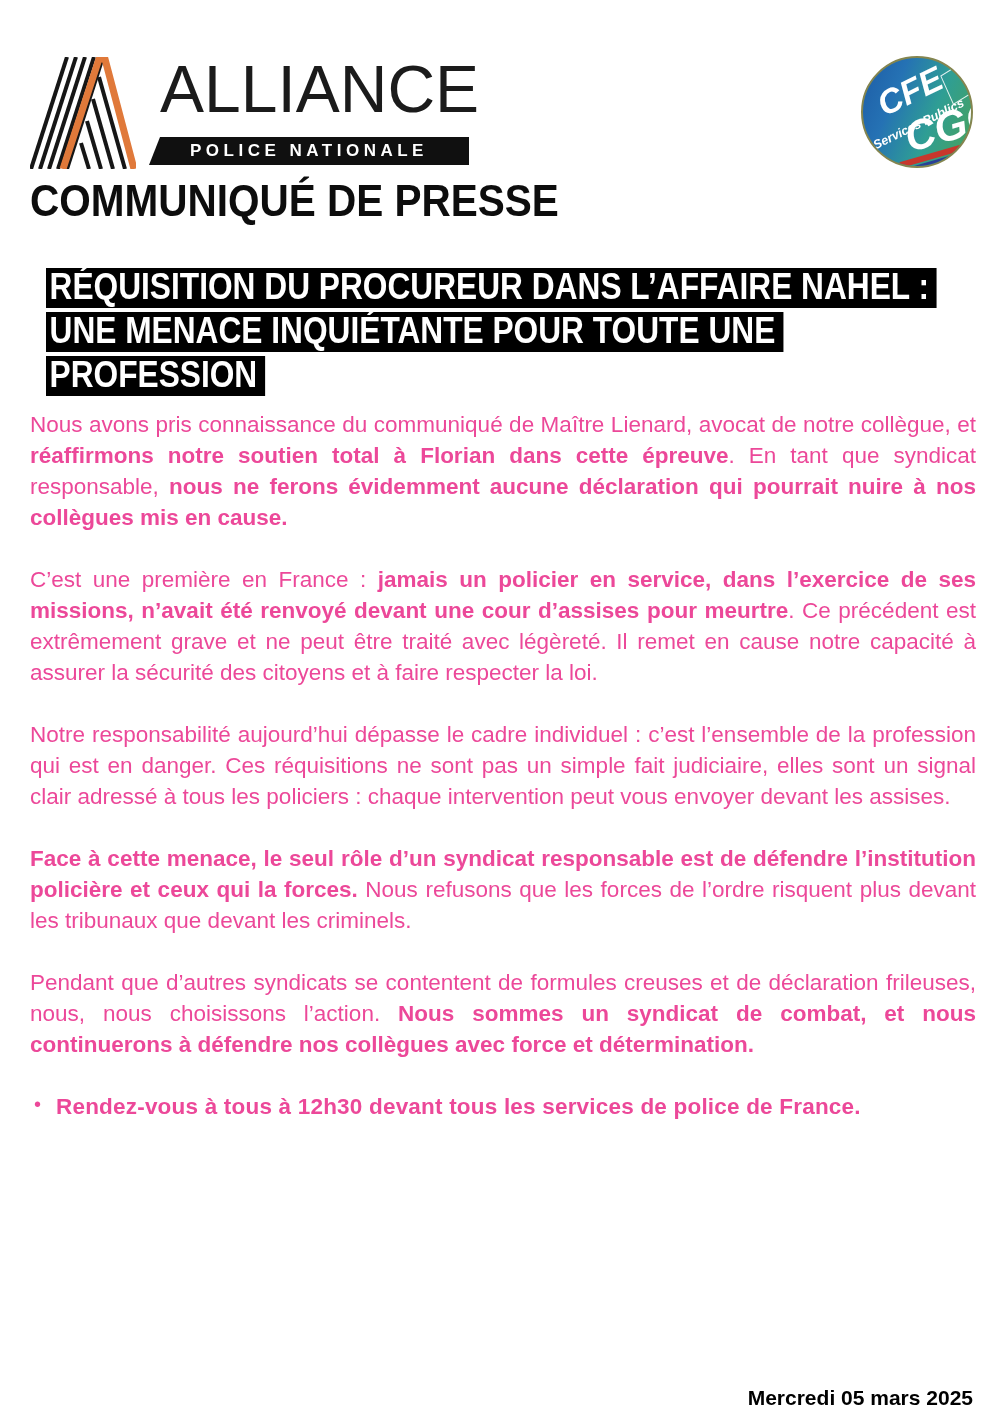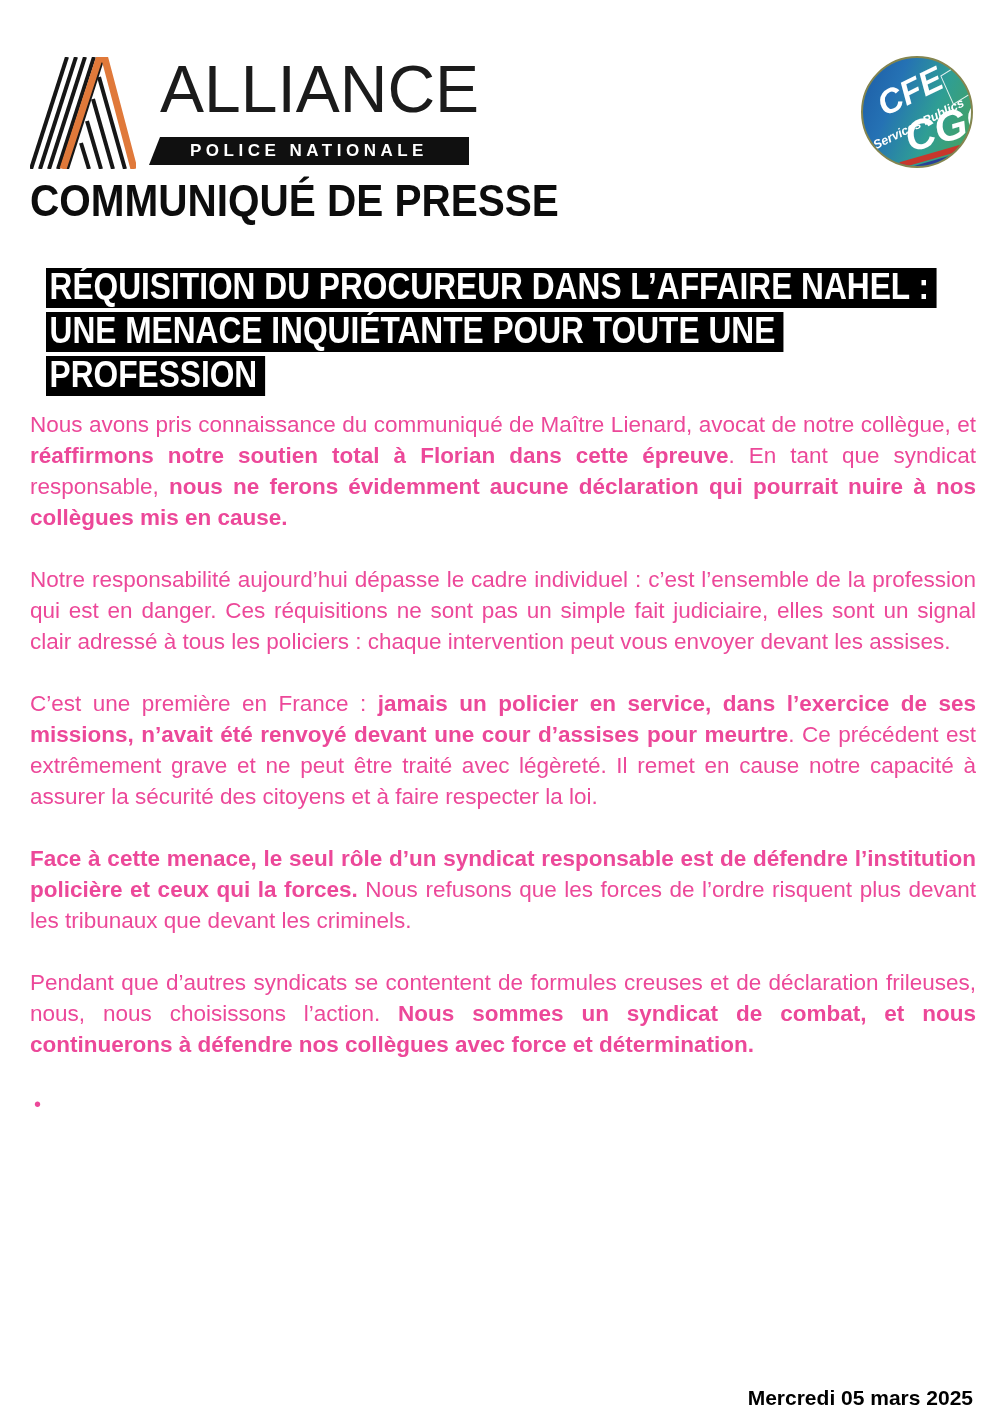--- a/index.html
+++ b/index.html
@@ -100,22 +100,22 @@
   <div class="doc-type">COMMUNIQUÉ DE PRESSE</div>
 
   <h1 class="headline">
       <span class="hl-line">RÉQUISITION DU PROCUREUR DANS L’AFFAIRE NAHEL :</span>
       <span class="hl-line">UNE MENACE INQUIÉTANTE POUR TOUTE UNE</span>
       <span class="hl-line">PROFESSION</span>
     </h1>
 
   <div class="body-text">
       <p class=""><span>Nous avons pris connaissance du communiqué de Maître Lienard, avocat de notre collègue, et </span><strong>réaffirmons notre soutien total à Florian dans cette épreuve</strong><span>. En tant que syndicat responsable, </span><strong>nous ne ferons évidemment aucune déclaration qui pourrait nuire à nos collègues mis en cause.</strong></p>
+      <p class=""><span>C’est une première en France : </span><strong>jamais un policier en service, dans l’exercice de ses missions, n’avait été renvoyé devant une cour d’assises pour meurtre</strong><span>. Ce précédent est extrêmement grave et ne peut être traité avec légèreté. Il remet en cause notre capacité à assurer la sécurité des citoyens et à faire respecter la loi.</span></p>
       <p class=""><span>Notre responsabilité aujourd’hui dépasse le cadre individuel : c’est l’ensemble de la profession qui est en danger. Ces réquisitions ne sont pas un simple fait judiciaire, elles sont un signal clair adressé à tous les policiers : chaque intervention peut vous envoyer devant les assises.</span></p>
-      <p class=""><span>C’est une première en France : </span><strong>jamais un policier en service, dans l’exercice de ses missions, n’avait été renvoyé devant une cour d’assises pour meurtre</strong><span>. Ce précédent est extrêmement grave et ne peut être traité avec légèreté. Il remet en cause notre capacité à assurer la sécurité des citoyens et à faire respecter la loi.</span></p>
       <p class=""><strong>Face à cette menace, le seul rôle d’un syndicat responsable est de défendre l’institution policière et ceux qui la forces.</strong><span> Nous refusons que les forces de l’ordre risquent plus devant les tribunaux que devant les criminels.</span></p>
       <p class=""><span>Pendant que d’autres syndicats se contentent de formules creuses et de déclaration frileuses, nous, nous choisissons l’action. </span><strong>Nous sommes un syndicat de combat, et nous continuerons à défendre nos collègues avec force et détermination.</strong></p>
-      <p class="bullet"><span class="dot">•</span></p>
+      <p class="bullet"><span class="dot">•</span><strong>Rendez-vous à tous à 12h30 devant tous les services de police de France.</strong></p>
     </div>
 
   <div class="date">Mercredi 05 mars 2025</div>
 
 </div>
 
 </body></html>

